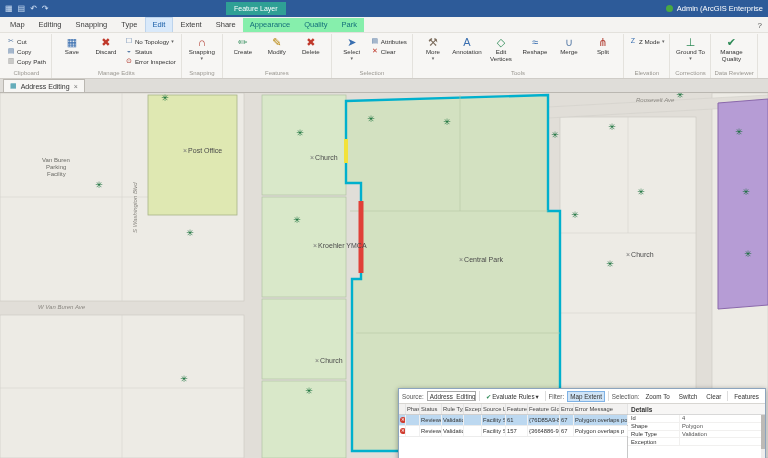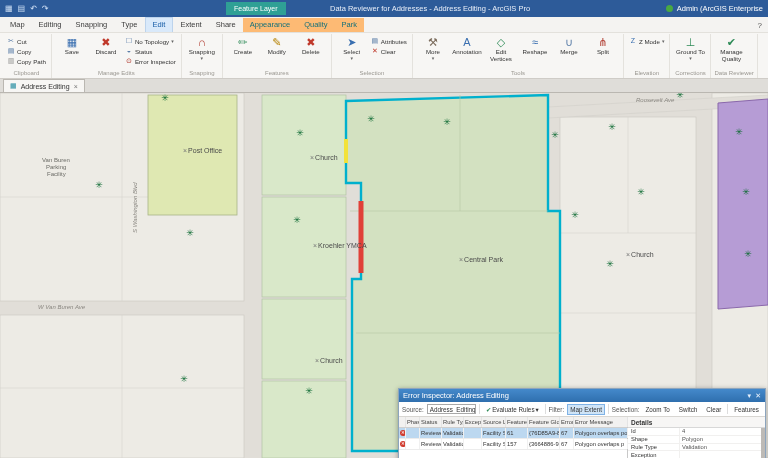--- a/index.html
+++ b/index.html
@@ -10,21 +10,21 @@
   .qa-icon { color:#cfe0f5; font-size:8px; margin-right:5px; }
   #ctx-chip { position:absolute; left:226px; top:2px; height:13px; background:#2fa095; color:#fff; font-size:7px; display:flex; align-items:center; padding:0 8px; }
   #win-title { position:absolute; left:330px; top:0; height:17px; display:flex; align-items:center; color:#e8eef8; font-size:7.5px; white-space:nowrap; }
   #tb-right { margin-left:auto; display:flex; align-items:center; gap:4px; }
   .user-dot { width:7px; height:7px; border-radius:50%; background:#49a942; display:inline-block; }
 
   
   #tabrow { height:16px; background:#f4f3f1; display:flex; align-items:flex-end; padding-left:3px; font-size:7.5px; border-bottom:1px solid #e3e1dc; }
   .tab { padding:2px 7px 3px; color:#3c3c3c; cursor:default; white-space:nowrap; }
   .tab.active { background:#d9e9fa; color:#1a5fa8; border:1px solid #bcd3ec; border-bottom:none; }
-  .tab.contextual { color:#14707a; background:#fdba74; }
+  .tab.contextual { color:#14707a; background:#86efac; }
   #help-btn { margin-left:auto; margin-right:6px; color:#555; font-size:8px; padding-bottom:2px; }
 
   
   #ribbon { height:46px; background:#f7f6f4; border-bottom:1px solid #cfccc7; display:flex; align-items:stretch; padding:1px 2px 0; }
   .rgroup { display:flex; flex-direction:column; border-right:1px solid #e4e2dd; padding:0 3px; flex:none; }
   .ritems { flex:1; display:flex; align-items:flex-start; }
   .rname { height:9px; font-size:6px; color:#9b9892; text-align:center; line-height:9px; white-space:nowrap; }
   .btn-large { width:34px; display:flex; flex-direction:column; align-items:center; font-size:6.2px; color:#333; padding-top:2px; cursor:default; }
   .ricon { font-size:11px; line-height:13px; }
   .blabel { text-align:center; line-height:6.5px; max-height:13px; overflow:hidden; }
@@ -82,21 +82,20 @@
 </style>
 </head>
 <body>
 
 <div id="titlebar">
   <span class="qa-icon">▦</span>
   <span class="qa-icon">▤</span>
   <span class="qa-icon">↶</span>
   <span class="qa-icon">↷</span>
   <span id="ctx-chip">Feature Layer</span>
-  <span id="win-title">Data Reviewer for Addresses - Address Editing - ArcGIS Pro</span>
   <span id="tb-right">
     <span class="user-dot"></span>
     <span>Admin (ArcGIS Enterprise</span>
   </span>
 </div>
 
 <div id="tabrow">
 
   <div class="tab">Map</div>
     <div class="tab">Editing</div>
@@ -343,26 +342,20 @@
       <span class="marker" style="left: 680px; top: 3px;">✳</span>
       <span class="marker" style="left: 575px; top: 123px;">✳</span>
       <span class="marker" style="left: 641px; top: 100px;">✳</span>
       <span class="marker" style="left: 610px; top: 172px;">✳</span>
       <span class="marker" style="left: 739px; top: 40px;">✳</span>
       <span class="marker" style="left: 746px; top: 100px;">✳</span>
       <span class="marker" style="left: 748px; top: 162px;">✳</span>
     </div>
 
   <div id="panel">
-    <div class="p-title">
-      <span>Error Inspector: Address Editing</span>
-      <span class="sp"></span>
-      <span class="tctl">▾</span>
-      <span class="tctl">✕</span>
-    </div>
     <div class="p-toolbar">
       <span class="tb-label">Source:</span>
       <span class="tb-select">
         <span>Address_Editing Err...</span>
       </span>
       <span class="tb-sep"></span>
       <span class="tb-btn">
         <span class="grn">✔</span>
         <span>Evaluate Rules</span>
         <span>▾</span>

